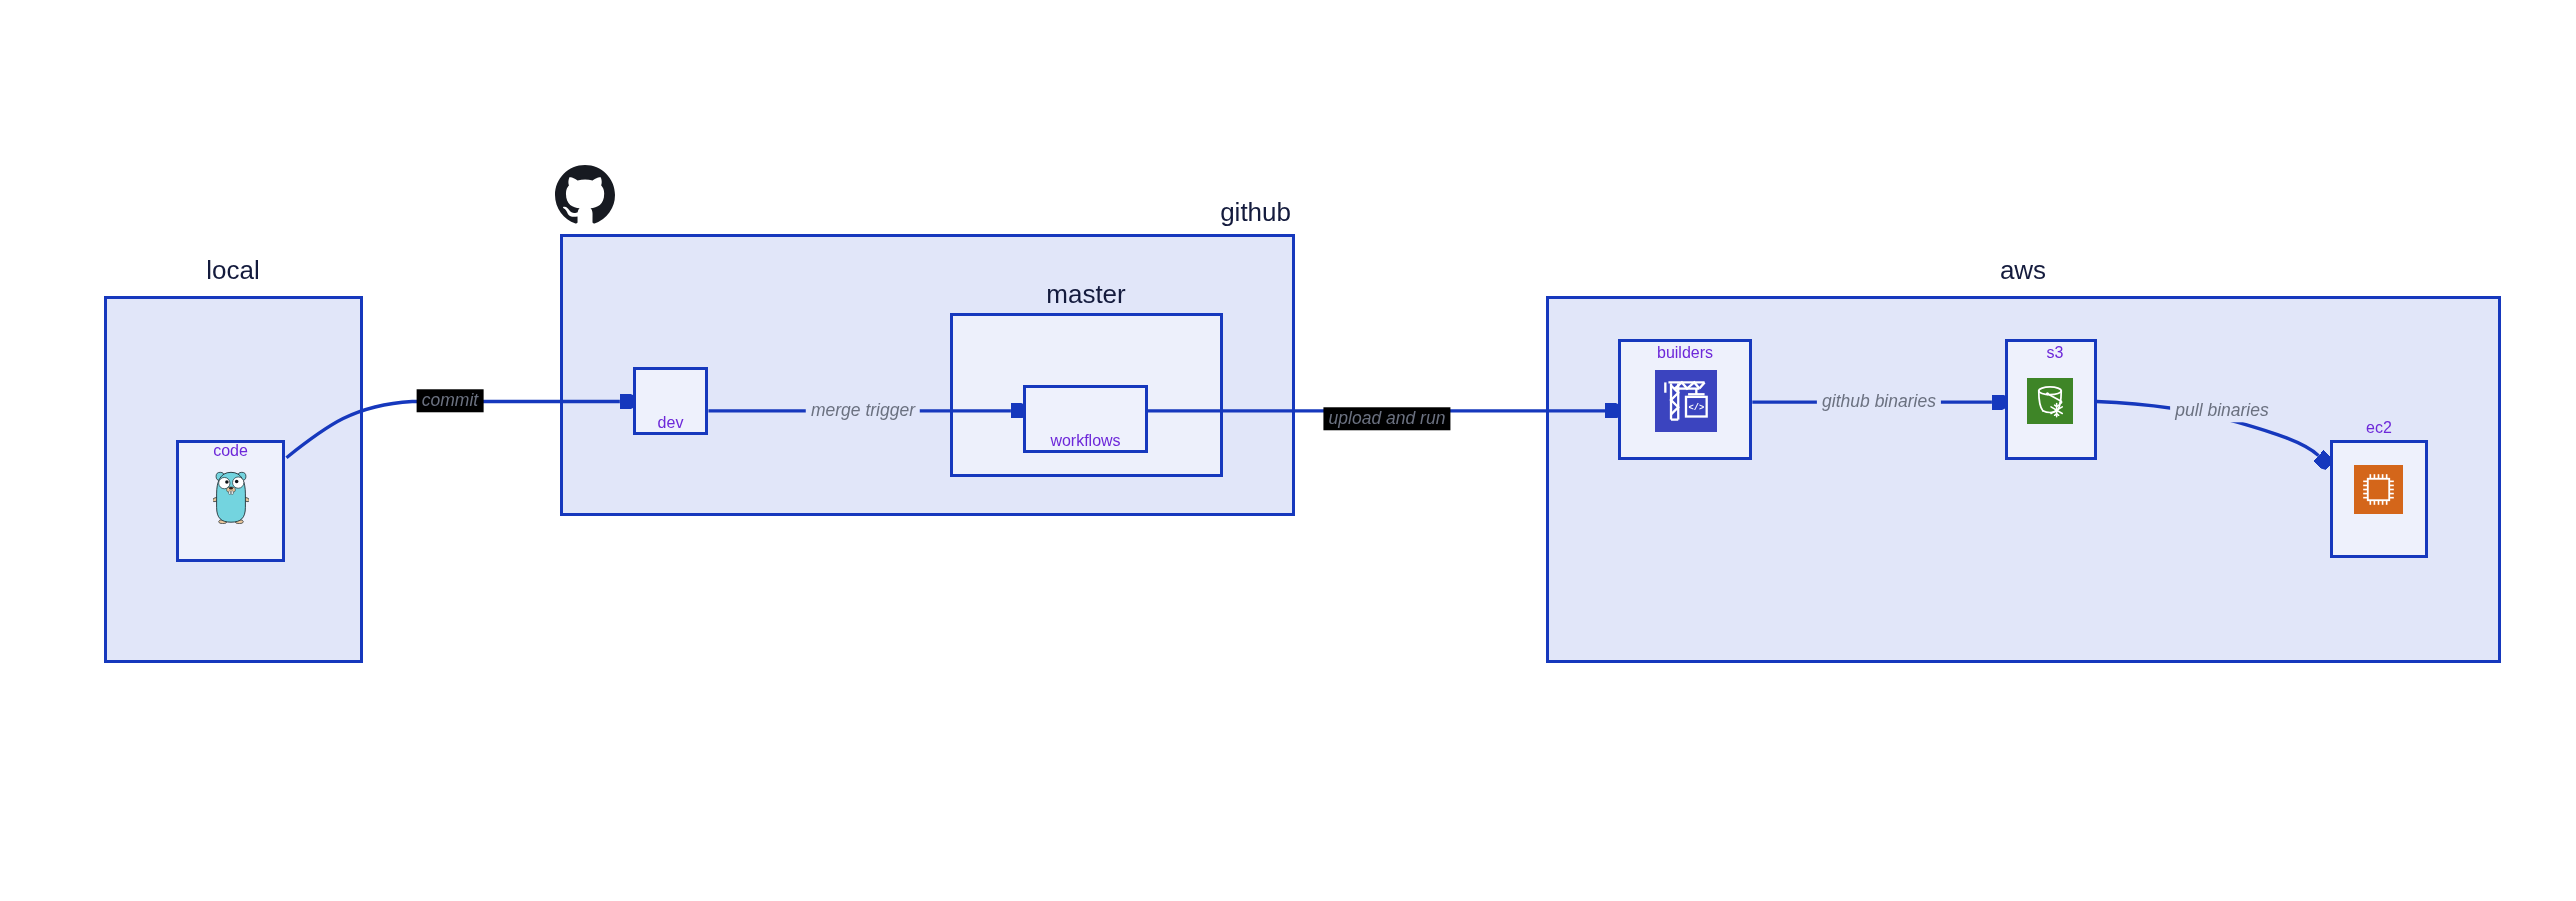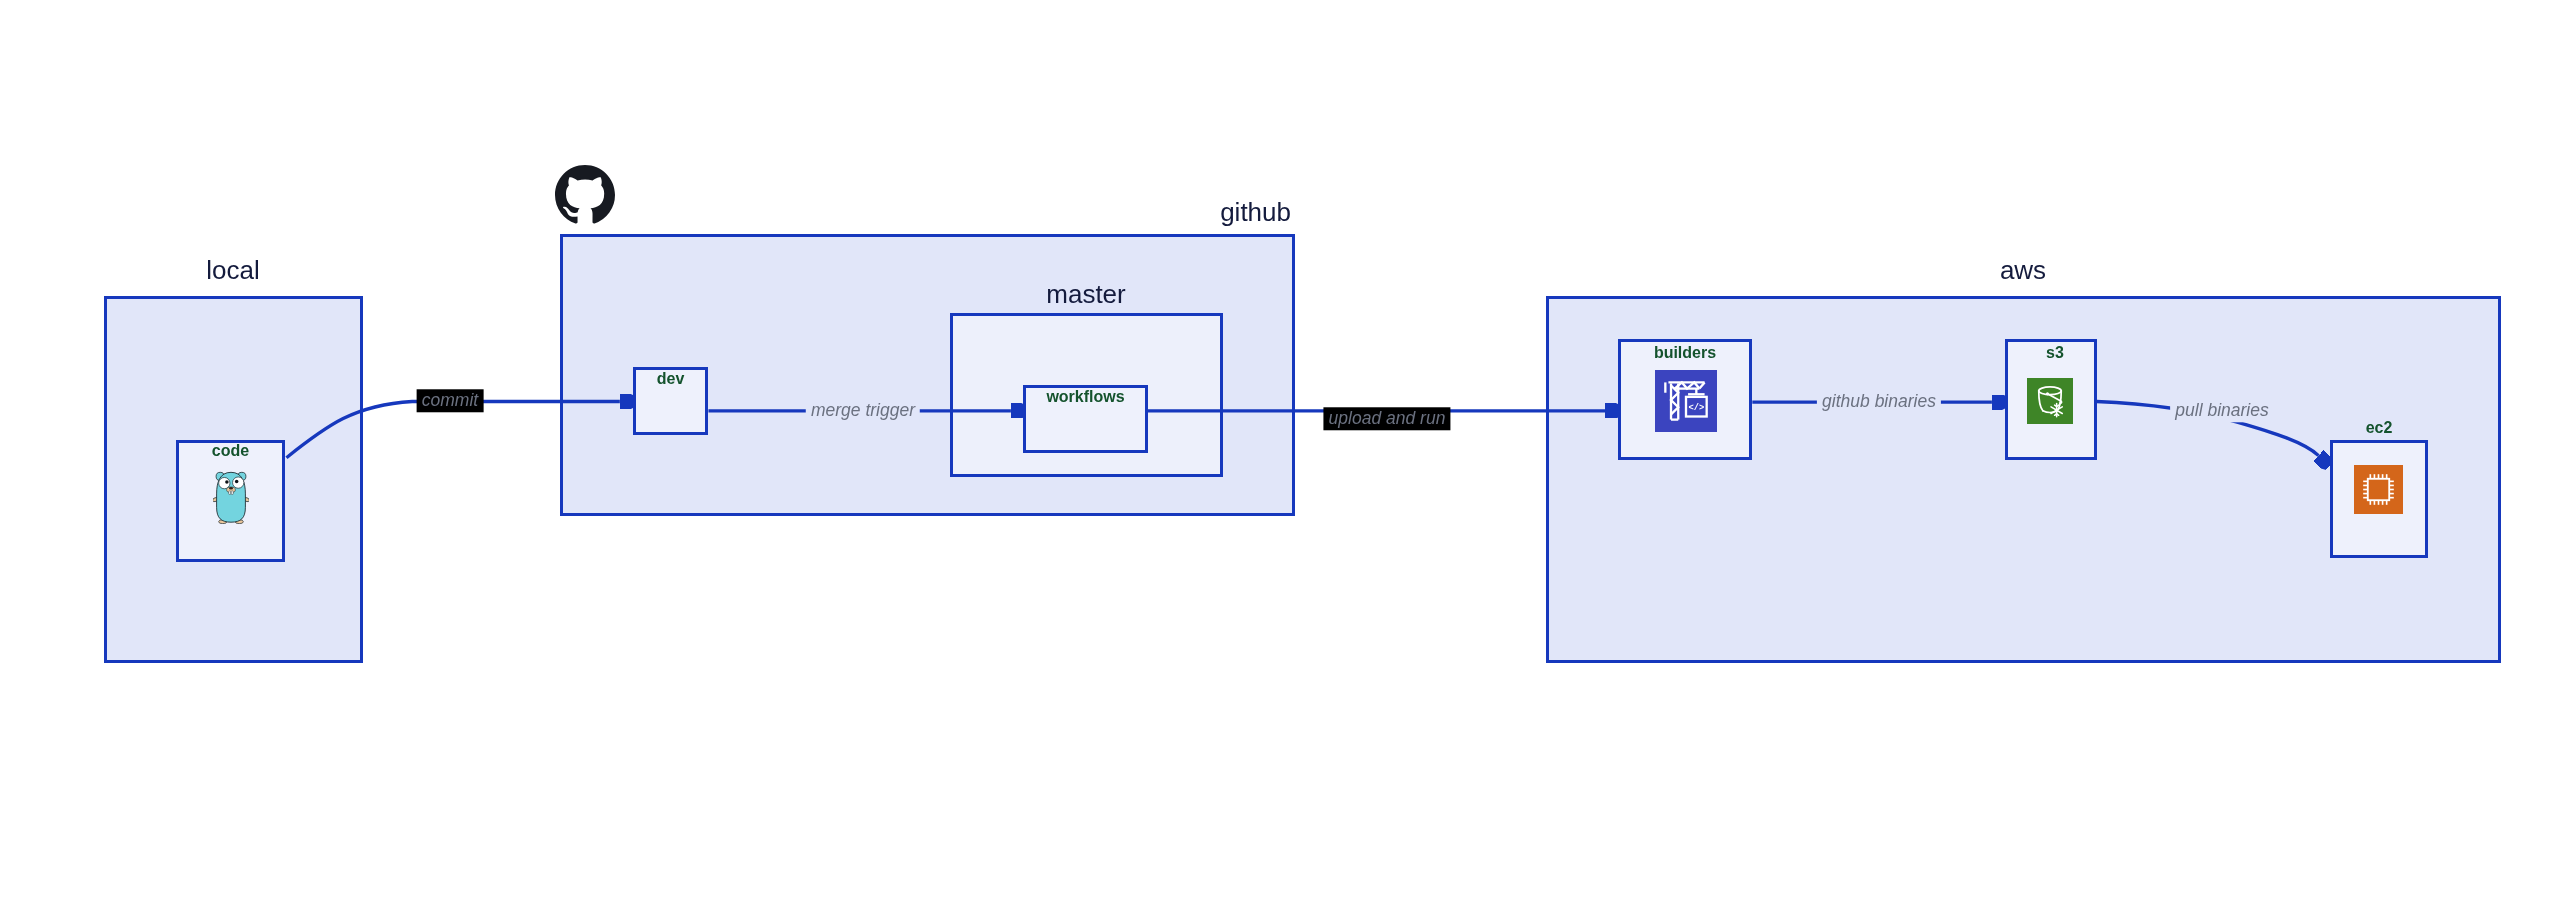--- a/index.html
+++ b/index.html
@@ -9,24 +9,24 @@
   }
   
   .container{position:absolute;box-sizing:border-box;border:3.6px solid #1638bd;background:#e1e6f9;z-index:1;}
   .container.inner{background:#edf0fb;border-width:3.1px;}
   .container-label{
     position:absolute;font-size:26px;line-height:1.15;color:#141b3d;z-index:4;white-space:nowrap;
   }
   
   .node{position:absolute;box-sizing:border-box;border:3.1px solid #1638bd;background:#eef1fc;z-index:3;}
   .node-label{
-    position:absolute;left:0;width:100%;text-align:center;font-size:16px;font-weight:700;
-    color:#14532d;line-height:1.1;z-index:4;
+    position:absolute;left:0;width:100%;text-align:center;font-size:16px;font-weight:400;
+    color:#6d28d9;line-height:1.1;z-index:4;
   }
-  .node.centered{display:flex;align-items:flex-start;justify-content:center;}
+  .node.centered{display:flex;align-items:flex-end;justify-content:center;}
   .node.centered .node-label{position:static;width:auto;}
   .node-icon{position:absolute;z-index:4;}
   
   #edge-layer{position:absolute;left:0;top:0;width:2604px;height:902px;z-index:2;}
   #edge-layer path{stroke:#1638bd;stroke-width:6.5px;fill:none;}
   .edge-label{
     position:absolute;transform:translate(-50%,-50%);font-size:17.5px;font-style:italic;
     color:#6b7180;padding:2.1px 5.2px;white-space:nowrap;z-index:5;line-height:1.1;
   }
   .edge-label.on-white{background:#000000;}

